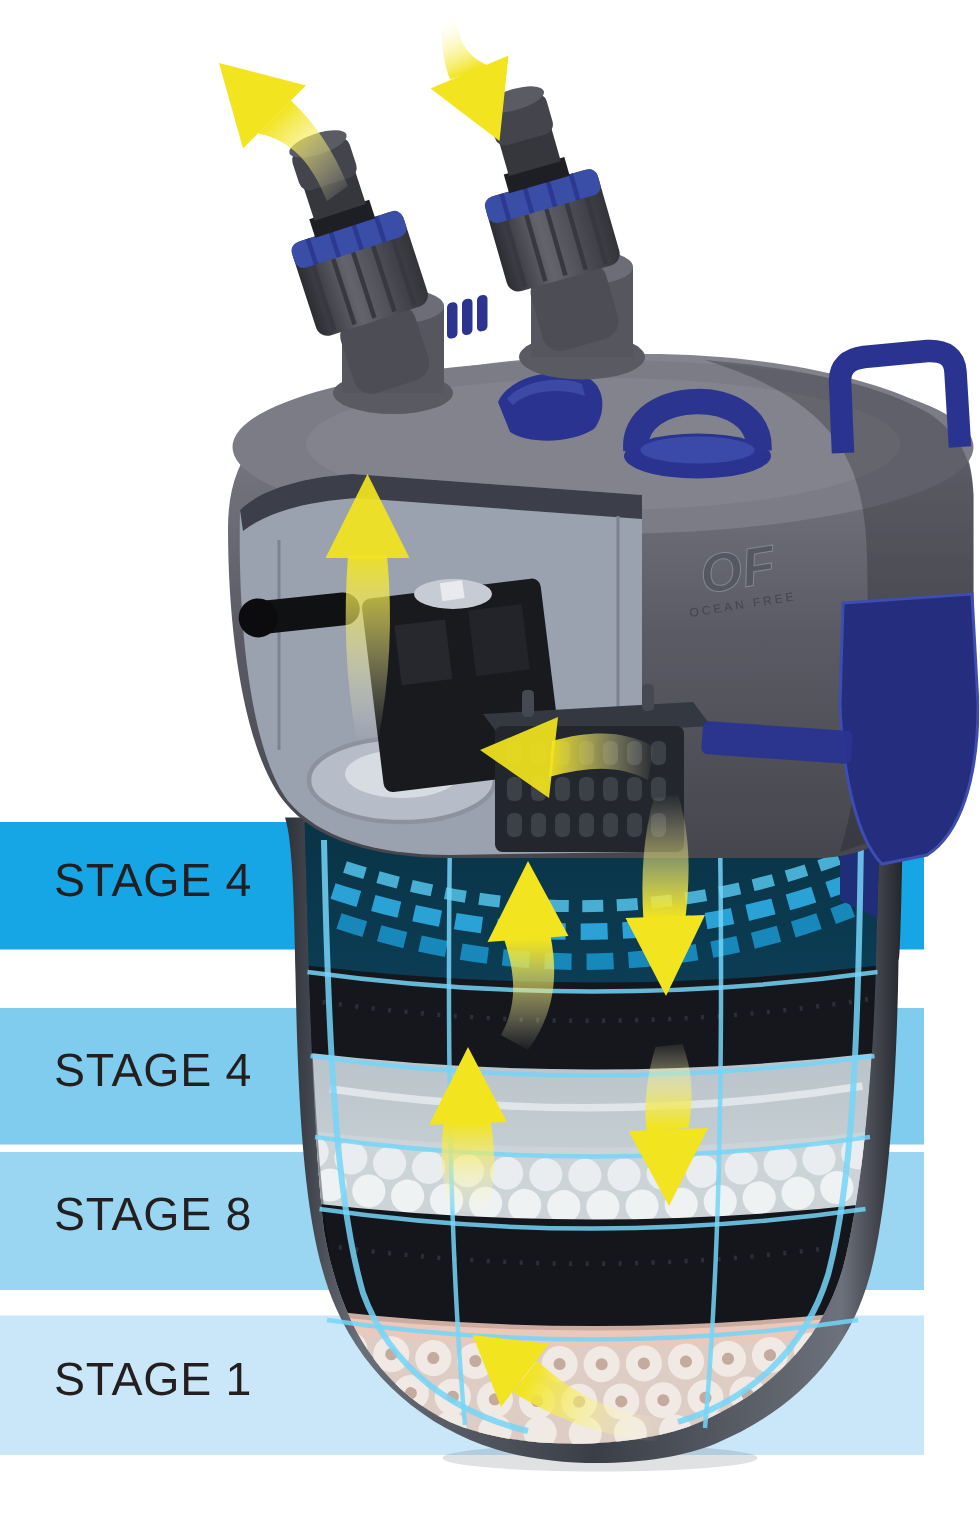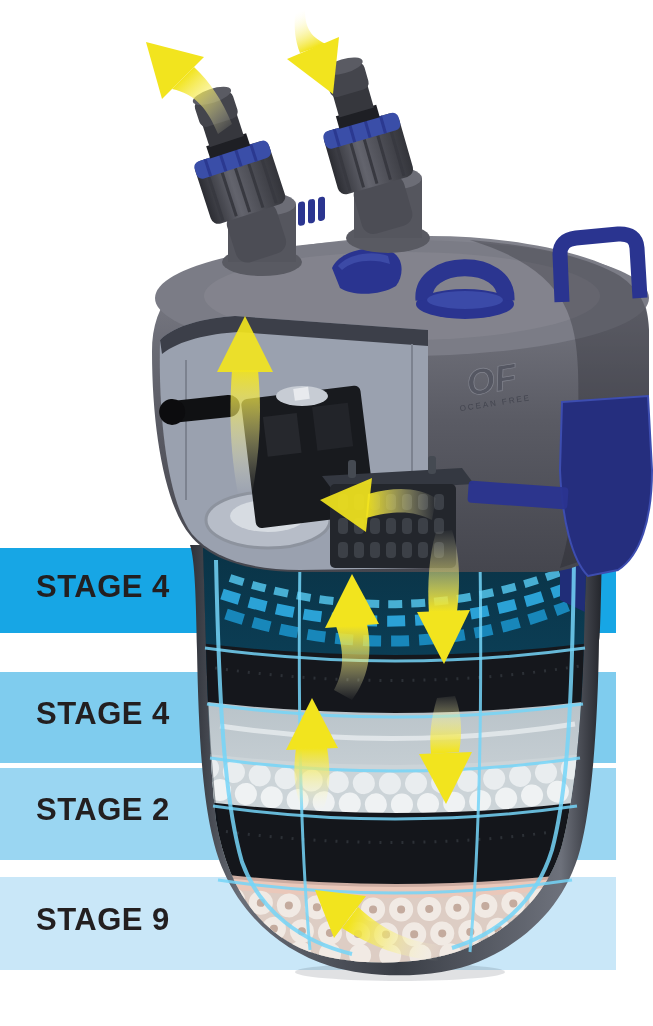--- a/index.html
+++ b/index.html
@@ -1,42 +1,42 @@
 <!DOCTYPE html>
 <html><head>
 <meta charset="utf-8">
 <style>
   html,body{margin:0;padding:0;background:#ffffff;}
   #canvas{position:relative;width:653px;height:1026px;background:#ffffff;overflow:hidden;
           font-family:"Liberation Sans",sans-serif;}
   .band{position:absolute;left:0;width:616px;display:flex;align-items:center;}
-  .band .lbl{padding-left:36px;font-weight:bold;font-size:31px;color:#231F20;
+  .band .lbl{padding-left:36px;font-weight:normal;font-size:31px;color:#231F20;
              letter-spacing:.5px;transform:translateY(-4px);}
   .band4{top:548px;height:85px;background:#17A6E5;}
   .band3{top:672px;height:91px;background:#7FCCEE;}
   .band2{top:768px;height:92px;background:#9AD6F2;}
   .band1{top:877px;height:93px;background:#C9E7F8;}
   #art{position:absolute;left:0;top:0;width:653px;height:1026px;}
 </style>
 </head>
 <body>
 
 <div id="canvas">
 
   <div class="band band4">
     <span class="lbl">STAGE 4</span>
   </div>
   <div class="band band3">
     <span class="lbl">STAGE 4</span>
   </div>
   <div class="band band2">
-    <span class="lbl">STAGE 2</span>
+    <span class="lbl">STAGE 8</span>
   </div>
   <div class="band band1">
-    <span class="lbl">STAGE 9</span>
+    <span class="lbl">STAGE 1</span>
   </div>
 
   <svg id="art" viewBox="0 0 653 1026">
     <defs>
       <linearGradient id="headBody" x1="0" y1="0" x2="0" y2="1">
         <stop offset="0" stop-color="#83848e"></stop>
           <stop offset=".55" stop-color="#5a5b64"></stop>
         <stop offset="1" stop-color="#45464e"></stop>
       </linearGradient>
       <linearGradient id="shell" x1="0" y1="0" x2="1" y2="0">

